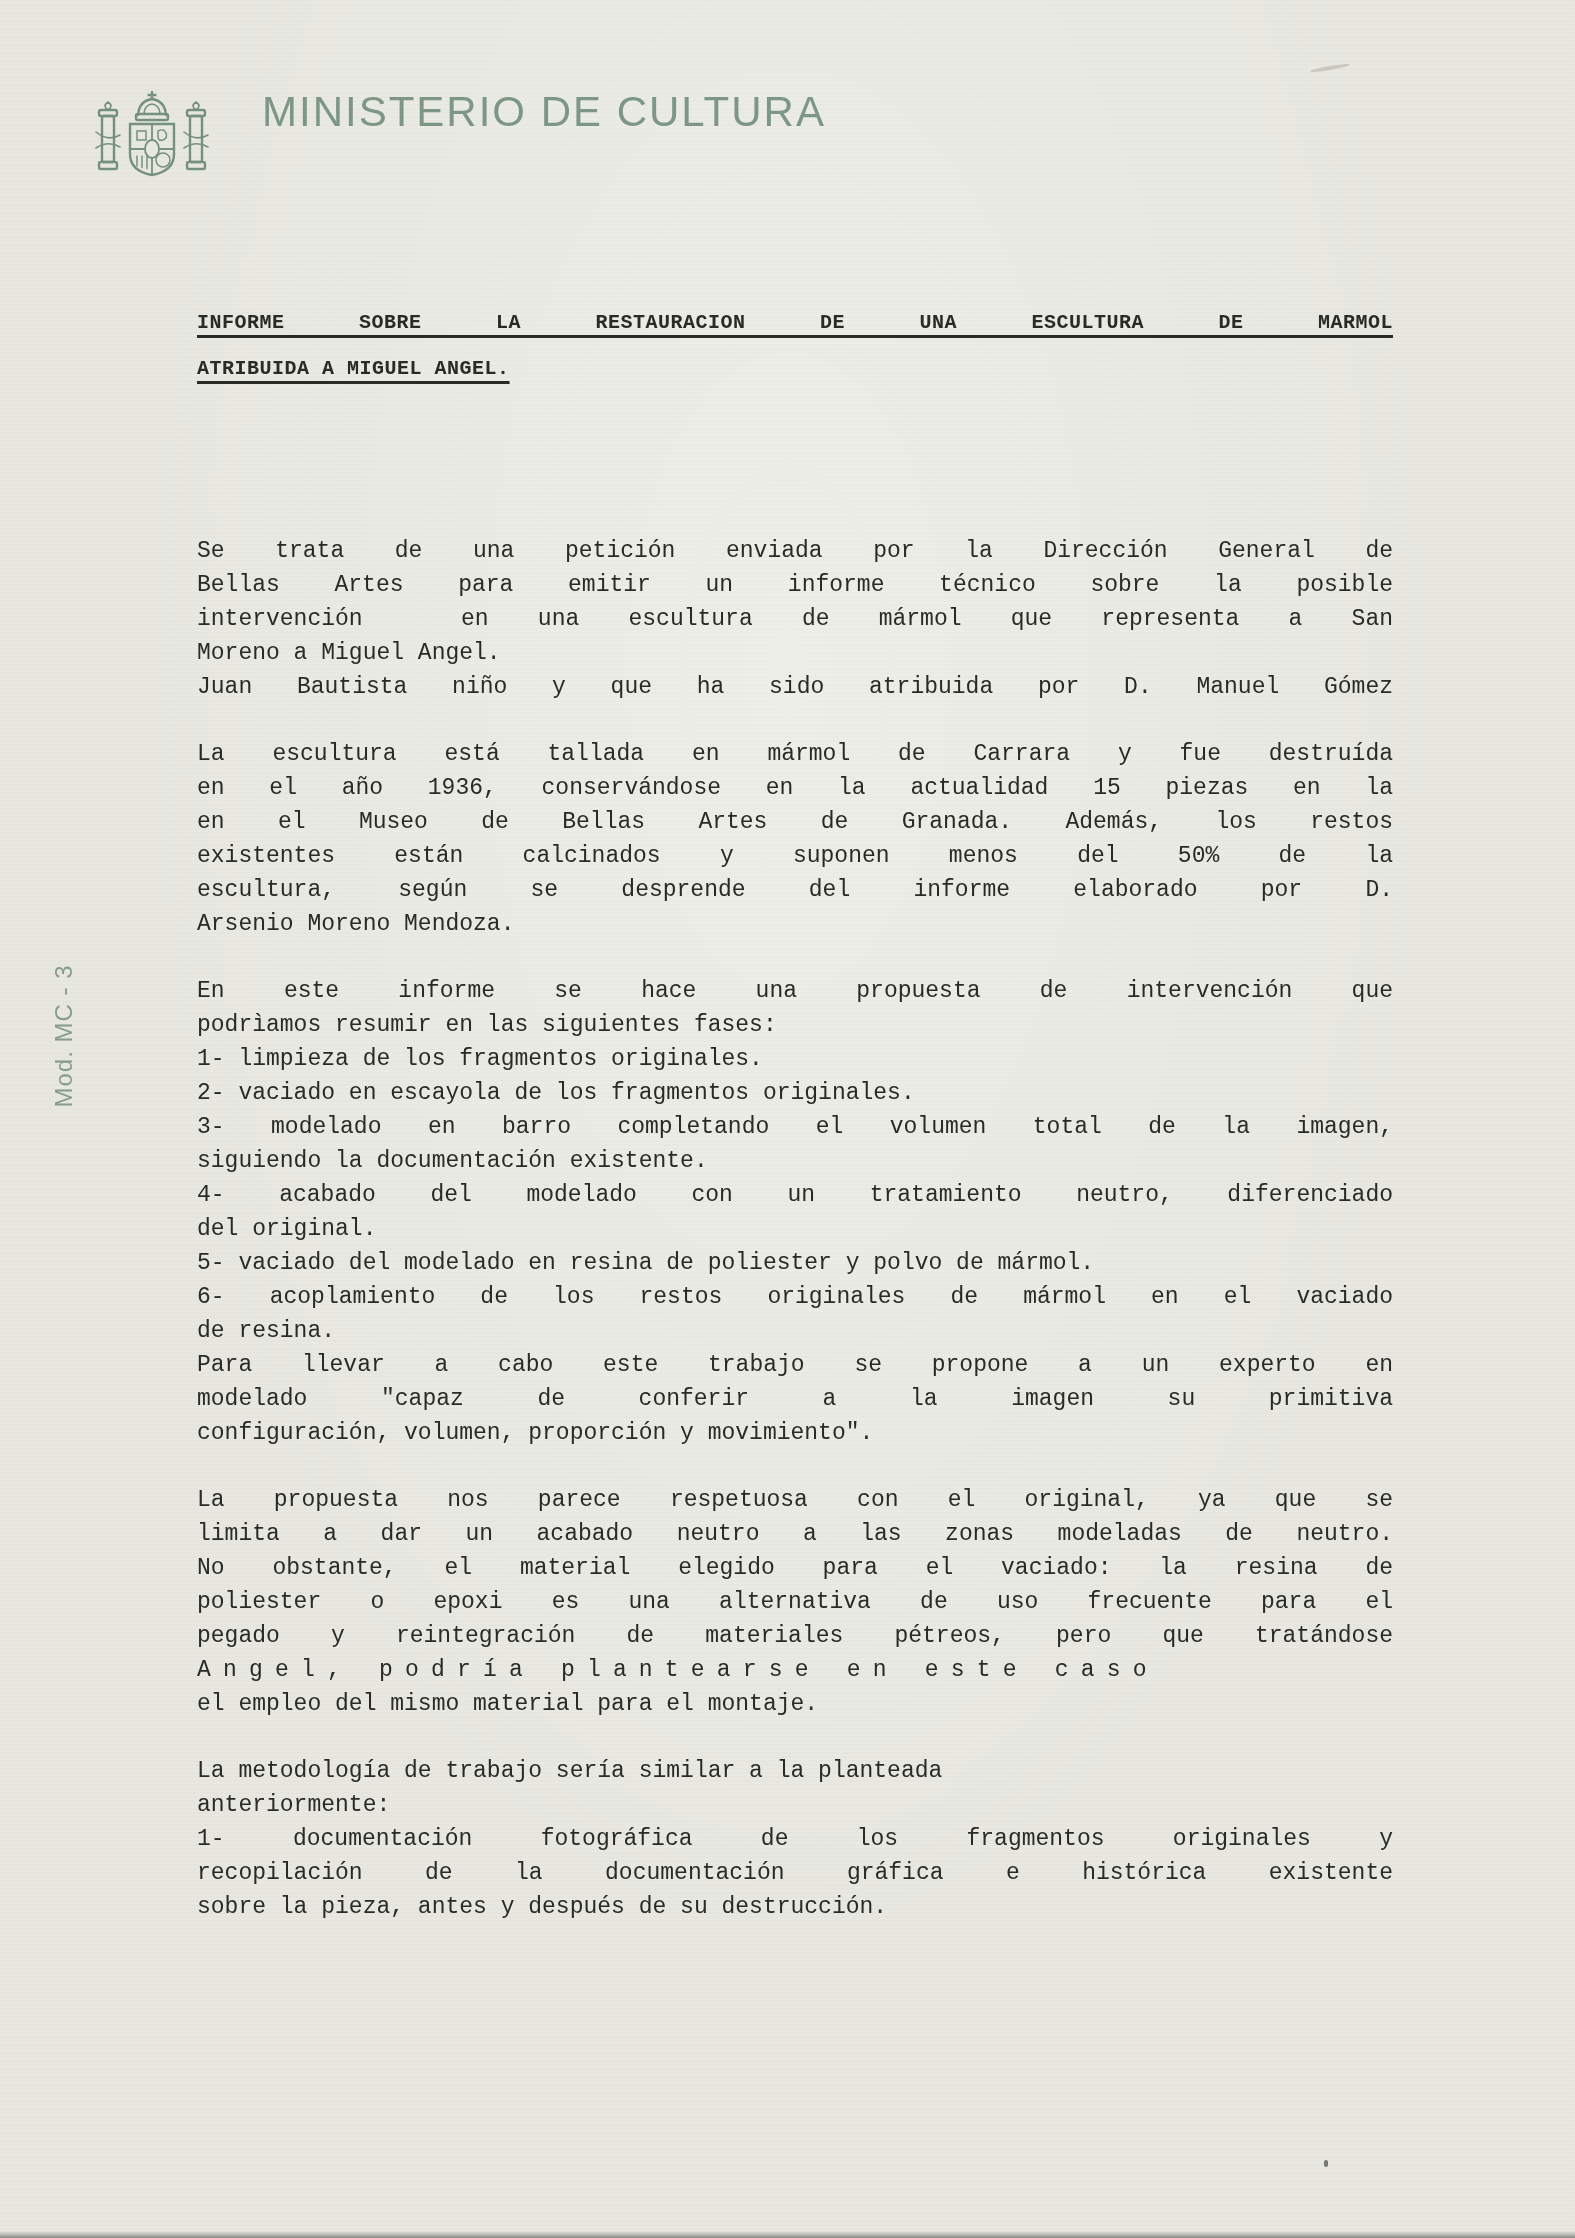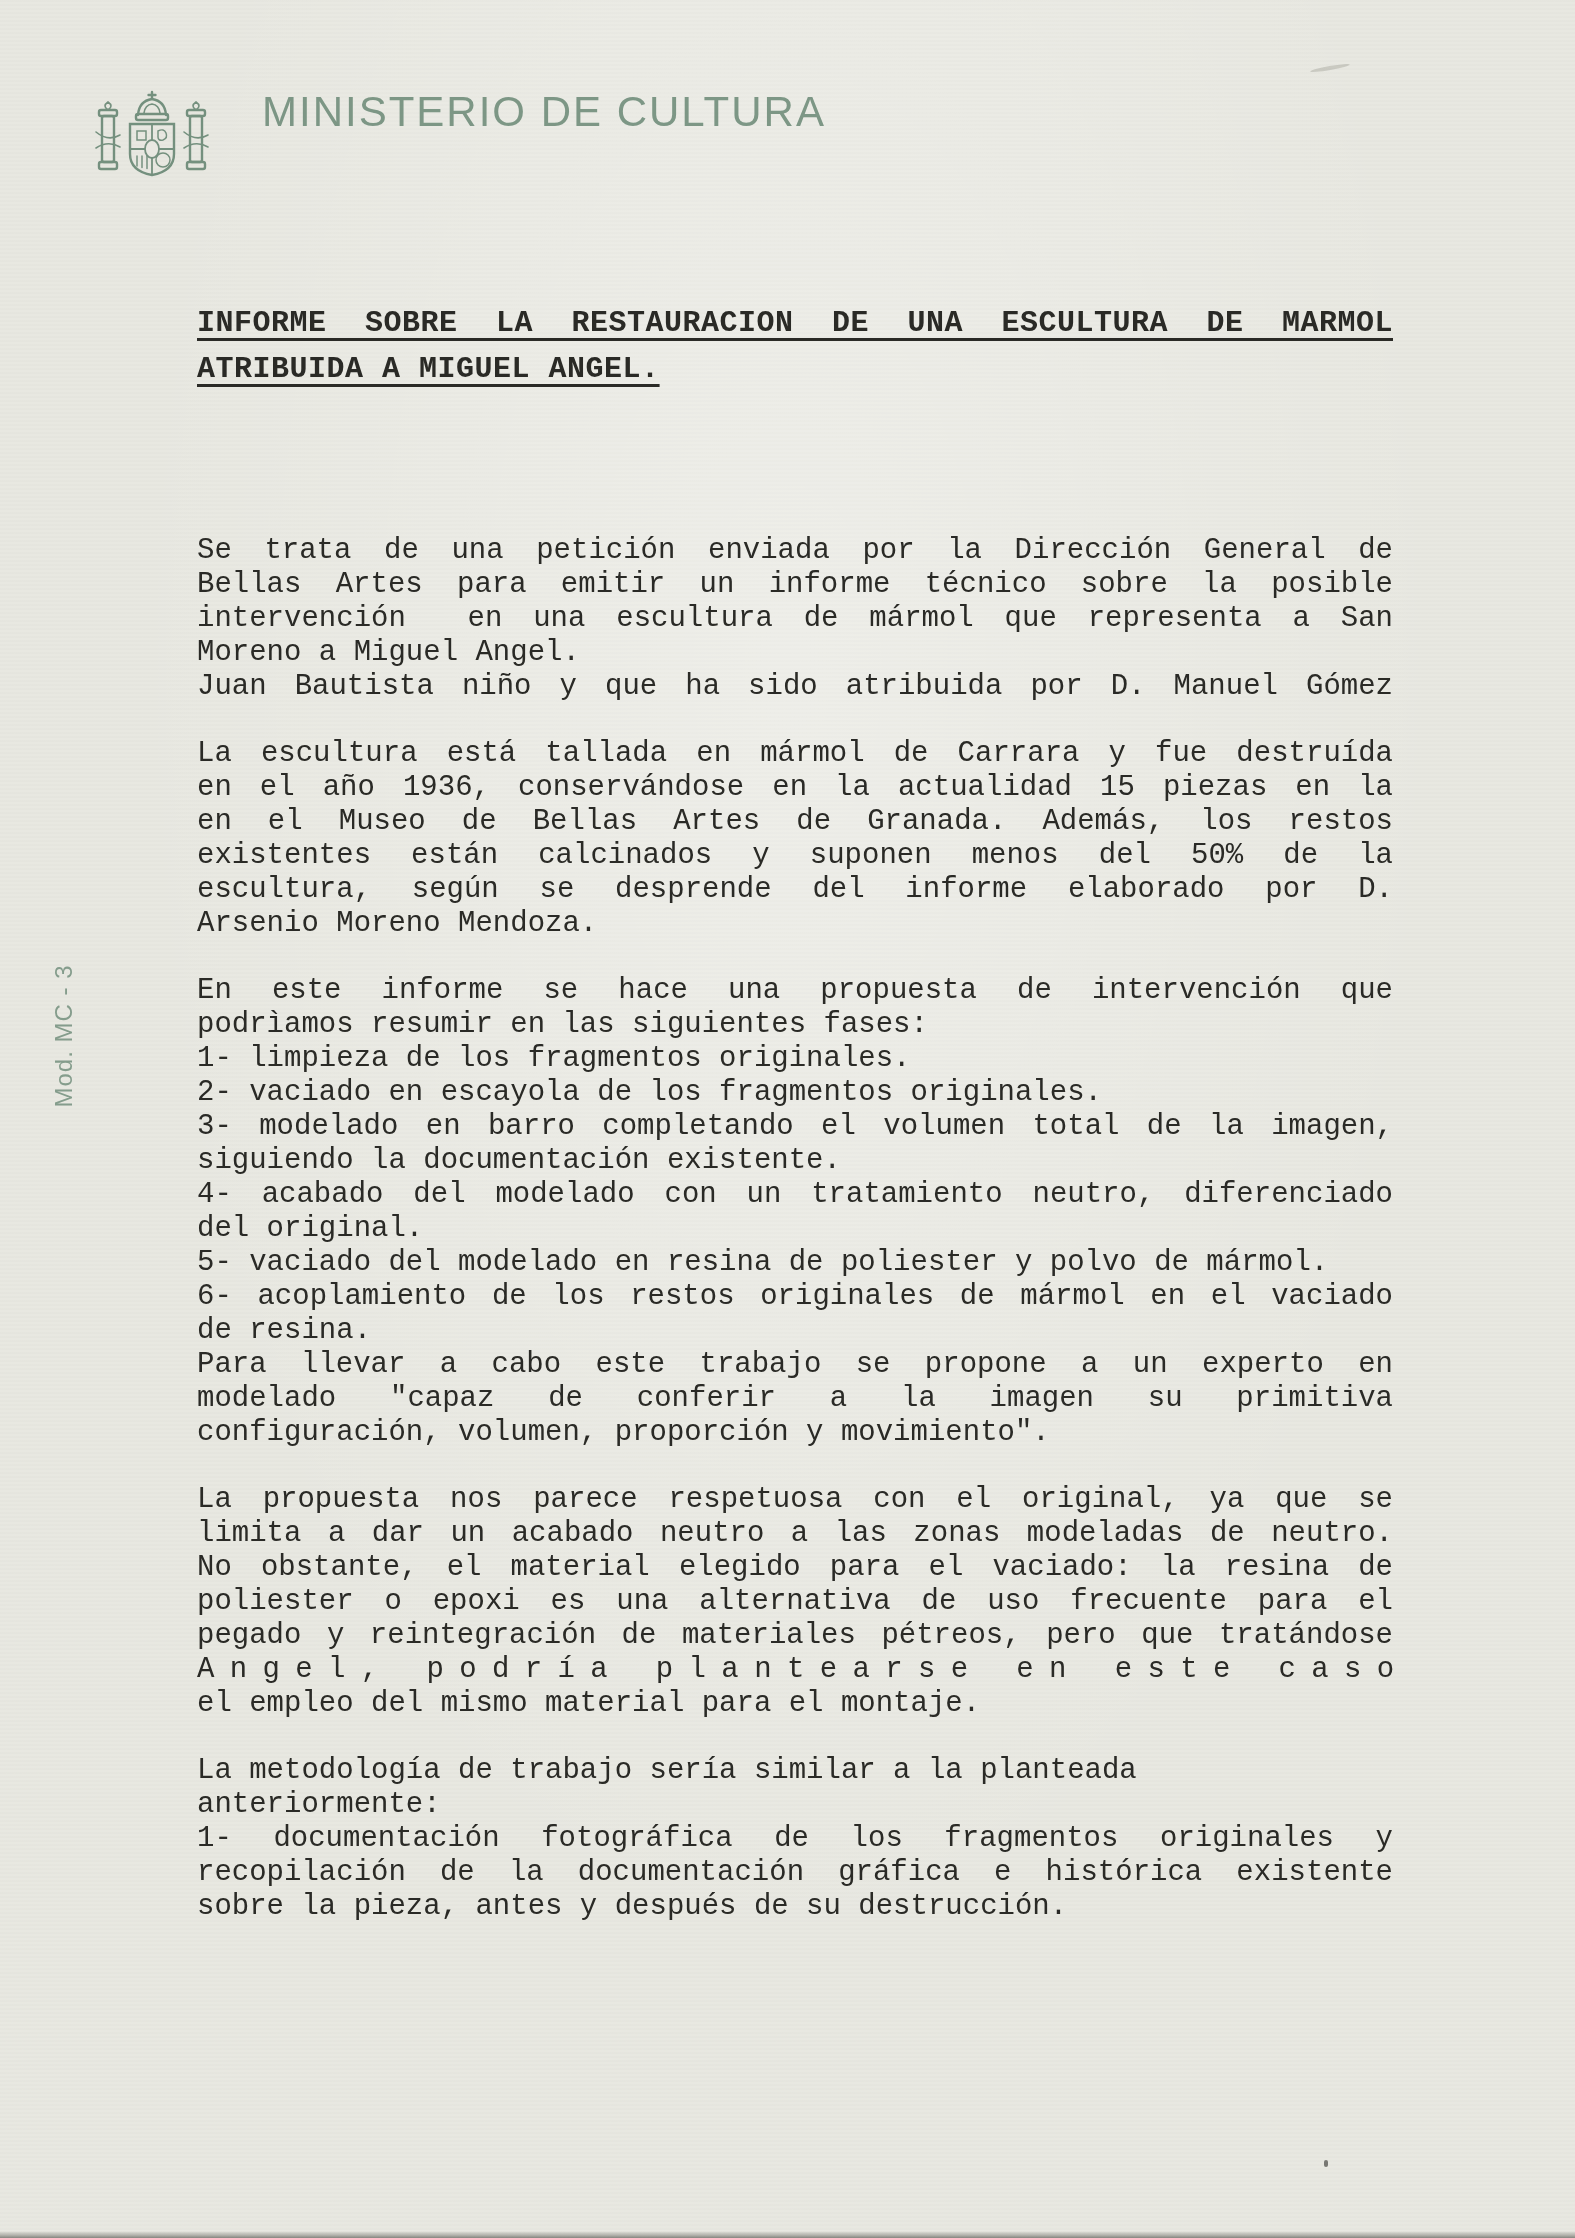--- a/index.html
+++ b/index.html
@@ -49,32 +49,32 @@
     opacity:0.85;
   }
   
   .content{
     position:absolute;
     left:197px;top:300px;
     width:1196px;
   }
   .title-block{margin-bottom:142px;}
   .title-line{
-    font-size:30px;
+    font-size:20px;
     line-height:46px;
     font-weight:bold;
     text-decoration:underline;
     text-decoration-thickness:3px;
     text-underline-offset:7px;
     letter-spacing:0.5px;
   }
   .paragraph{margin-bottom:33px;}
   .paragraph:last-child{margin-bottom:0;}
   .line{
-    font-size:29px;
+    font-size:23px;
     line-height:34px;
     text-align:left;
     white-space:pre-wrap;
   }
   .line.justify{
     text-align:justify;
     text-align-last:justify;
   }
   .line.spread{
     letter-spacing:0.53em;

